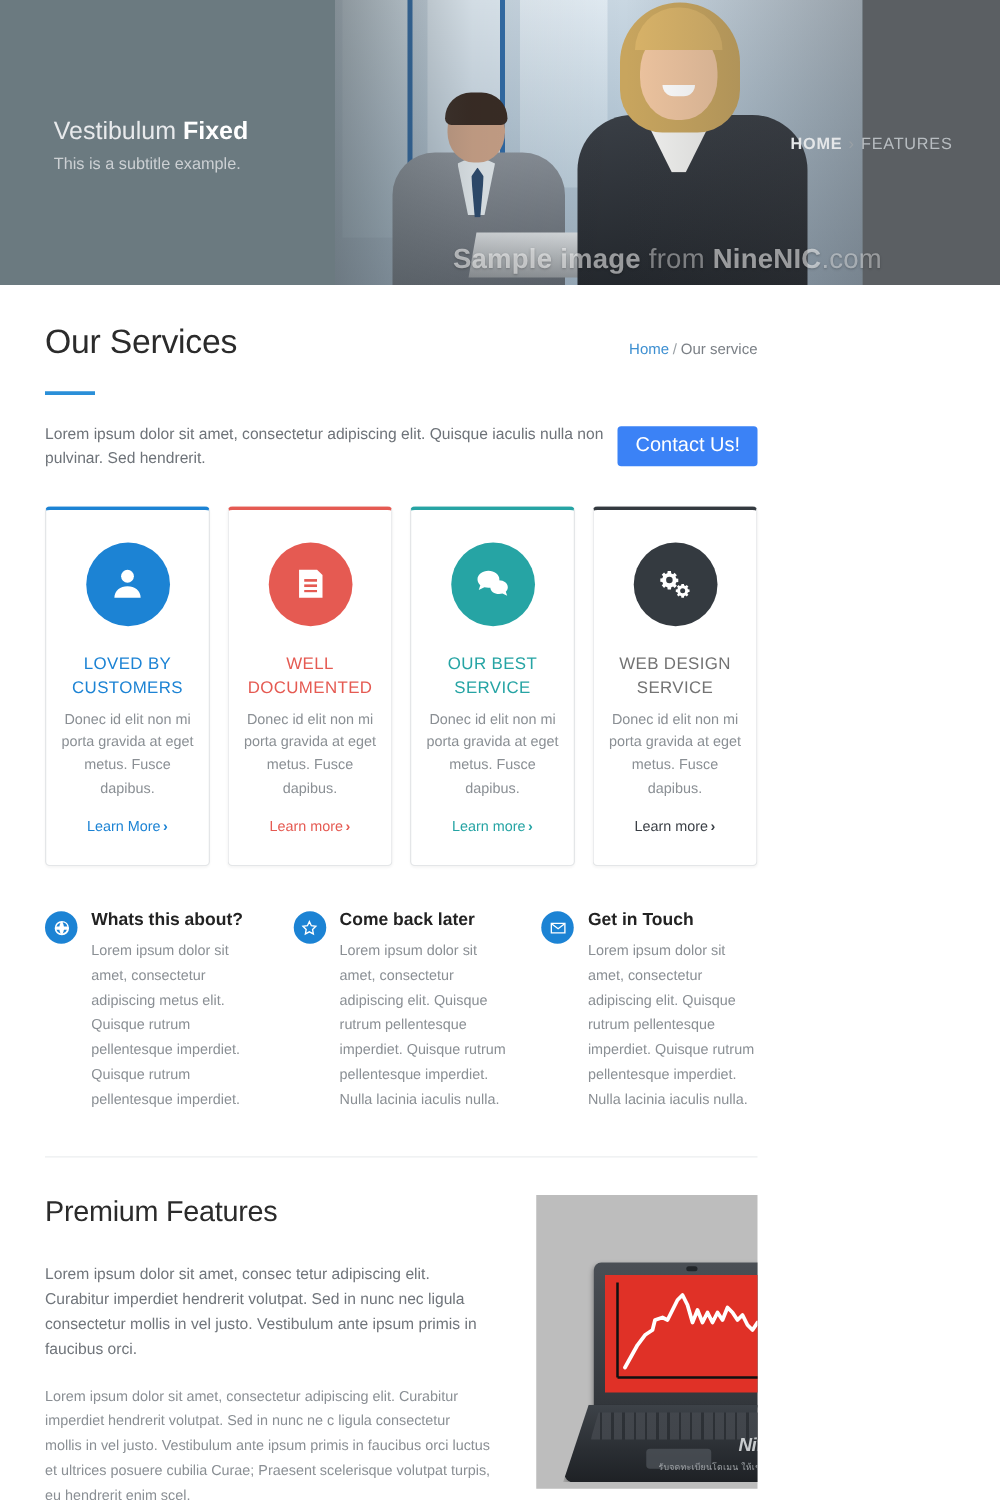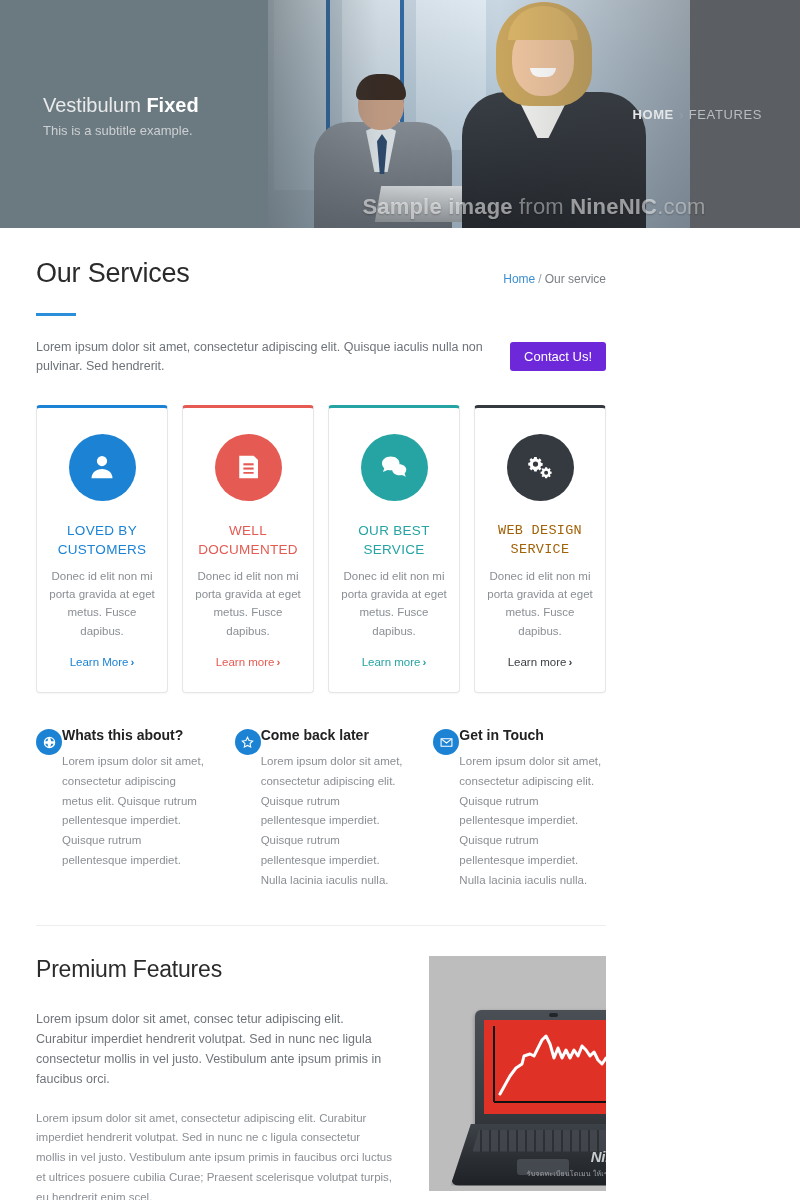--- a/index.html
+++ b/index.html
@@ -152,22 +152,22 @@
   .title-rule {
     width: 40px; height: 3px; background: #2a8fd8; margin-top: 24px;
   }
 
   .intro-row {
     display: flex; align-items: center; justify-content: space-between;
     margin-top: 22px;
   }
   .intro-text { font-size: 12.5px; color: #6e7379; line-height: 1.5; }
   .btn-contact {
-    background: #6d28d9; color: #fff; border: none; border-radius: 3px;
-    font-size: 13px; padding: 7px 14px; cursor: pointer;
+    background: #3b82f6; color: #fff; border: none; border-radius: 3px;
+    font-size: 16px; padding: 7px 14px; cursor: pointer;
     font-family: "Liberation Sans", sans-serif; white-space: nowrap;
   }
 
   
   .cards {
     display: flex; gap: 14px; margin-top: 29px;
   }
   .card {
     flex: 1 1 0; background: #fff;
     border: 1px solid #e4e6e8;
@@ -192,21 +192,21 @@
   .card-link {
     display: inline-block; margin-top: 16px;
     font-size: 11.5px; text-decoration: none;
   }
   .card-link .chev { font-weight: bold; margin-left: 2px; }
 
   
   .features {
     display: flex; gap: 26px; margin-top: 34px;
   }
-  .feature { flex: 1 1 0; display: flex; gap: 0; }
+  .feature { flex: 1 1 0; display: flex; gap: 11px; }
   .feat-icon {
     flex: 0 0 auto;
     width: 26px; height: 26px; border-radius: 50%;
     background: #1c83d4; display: flex; align-items: center; justify-content: center;
     margin-top: 2px;
   }
   .feat-icon svg { width: 13px; height: 13px; fill: #fff; }
   .feat-h {
     font-size: 14px; color: #222; font-weight: bold; margin-bottom: 9px;
   }
@@ -382,21 +382,21 @@
 
     <div class="card" id="card3" style="border-top-color: rgb(52, 58, 64);">
       <div class="card-icon" id="ci3" style="background: rgb(52, 58, 64);">
         <svg viewBox="0 0 24 24">
           <path d="M9.6 5.4l1.2.5.9-.9 1.5 1.5-.9.9.5 1.2 1.3.2v2.1l-1.3.2-.5 1.2.9.9-1.5 1.5-.9-.9-1.2.5-.2 1.3H7.3l-.2-1.3-1.2-.5-.9.9L3.5 13l.9-.9-.5-1.2-1.3-.2V8.6l1.3-.2.5-1.2-.9-.9L5 4.8l.9.9 1.2-.5.2-1.3h2.1z"></path>
           <circle cx="8.4" cy="9.6" r="2.1" fill="#343a40"></circle>
           <path d="M17.9 13.1l.9.4.7-.7 1.1 1.1-.7.7.4.9 1 .2v1.6l-1 .2-.4.9.7.7-1.1 1.1-.7-.7-.9.4-.2 1h-1.6l-.2-1-.9-.4-.7.7-1.1-1.1.7-.7-.4-.9-1-.2v-1.6l1-.2.4-.9-.7-.7 1.1-1.1.7.7.9-.4.2-1h1.6z"></path>
           <circle cx="16.9" cy="16.5" r="1.6" fill="#343a40"></circle>
         </svg>
       </div>
-      <div class="card-title" id="ct3" style="color: #a16207; font-family: Liberation Mono, monospace;">WEB DESIGN SERVICE</div>
+      <div class="card-title" id="ct3" style="color: #737373;">WEB DESIGN SERVICE</div>
       <div class="card-desc">Donec id elit non mi porta gravida at eget metus. Fusce dapibus.</div>
       <a class="card-link" id="cl3" href="#" style="color: rgb(58, 63, 69);"><span>Learn more</span><span class="chev">›</span></a>
     </div>
 
   </div>
 
   <div class="features">
 
     <div class="feature">
       <div class="feat-icon">

